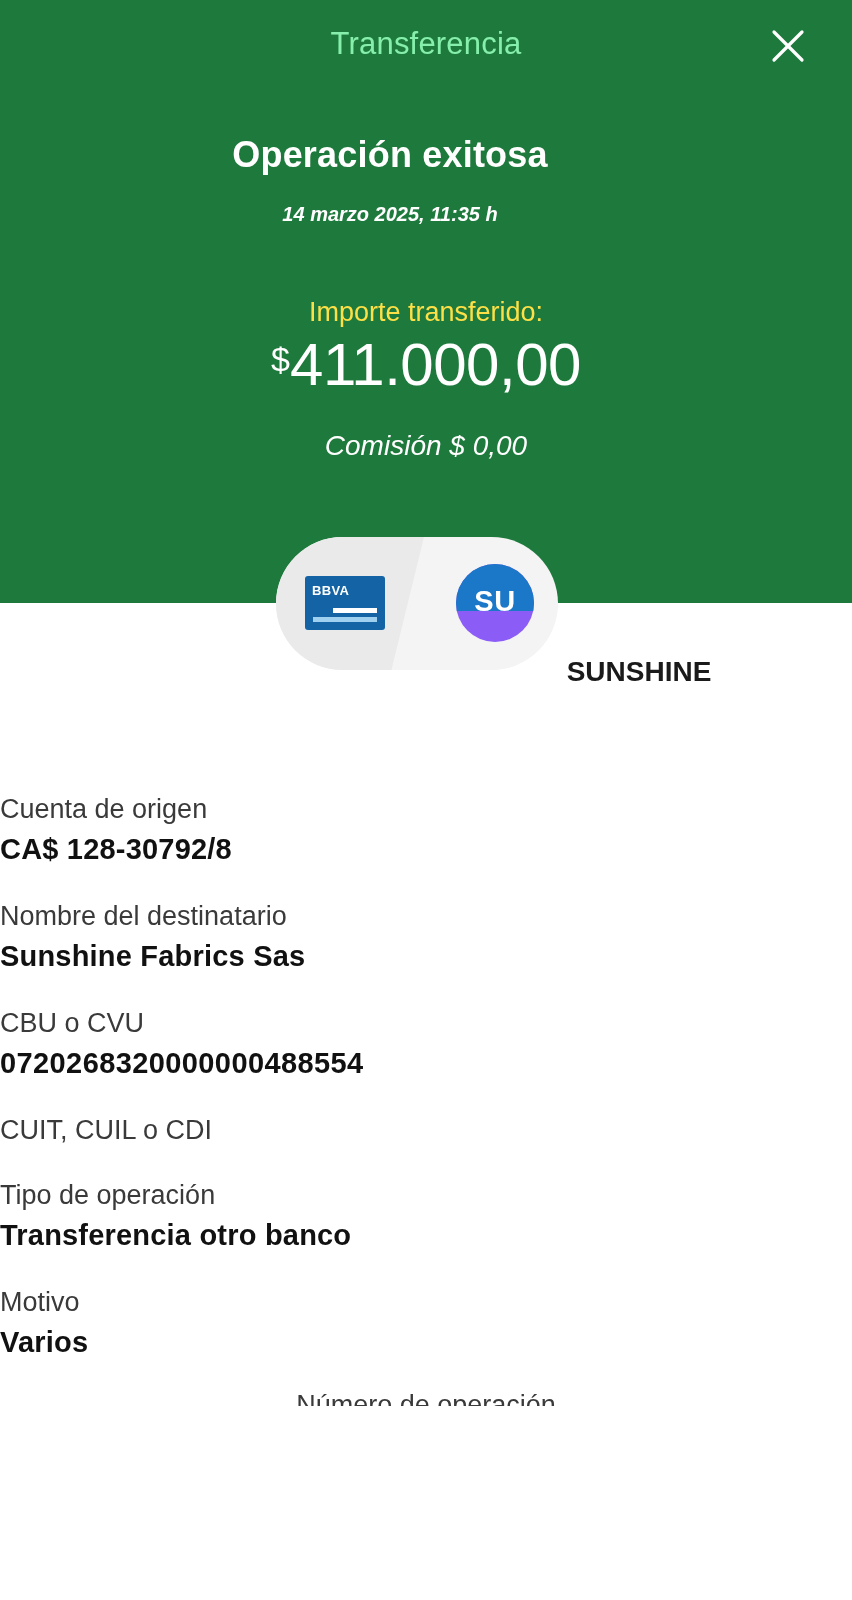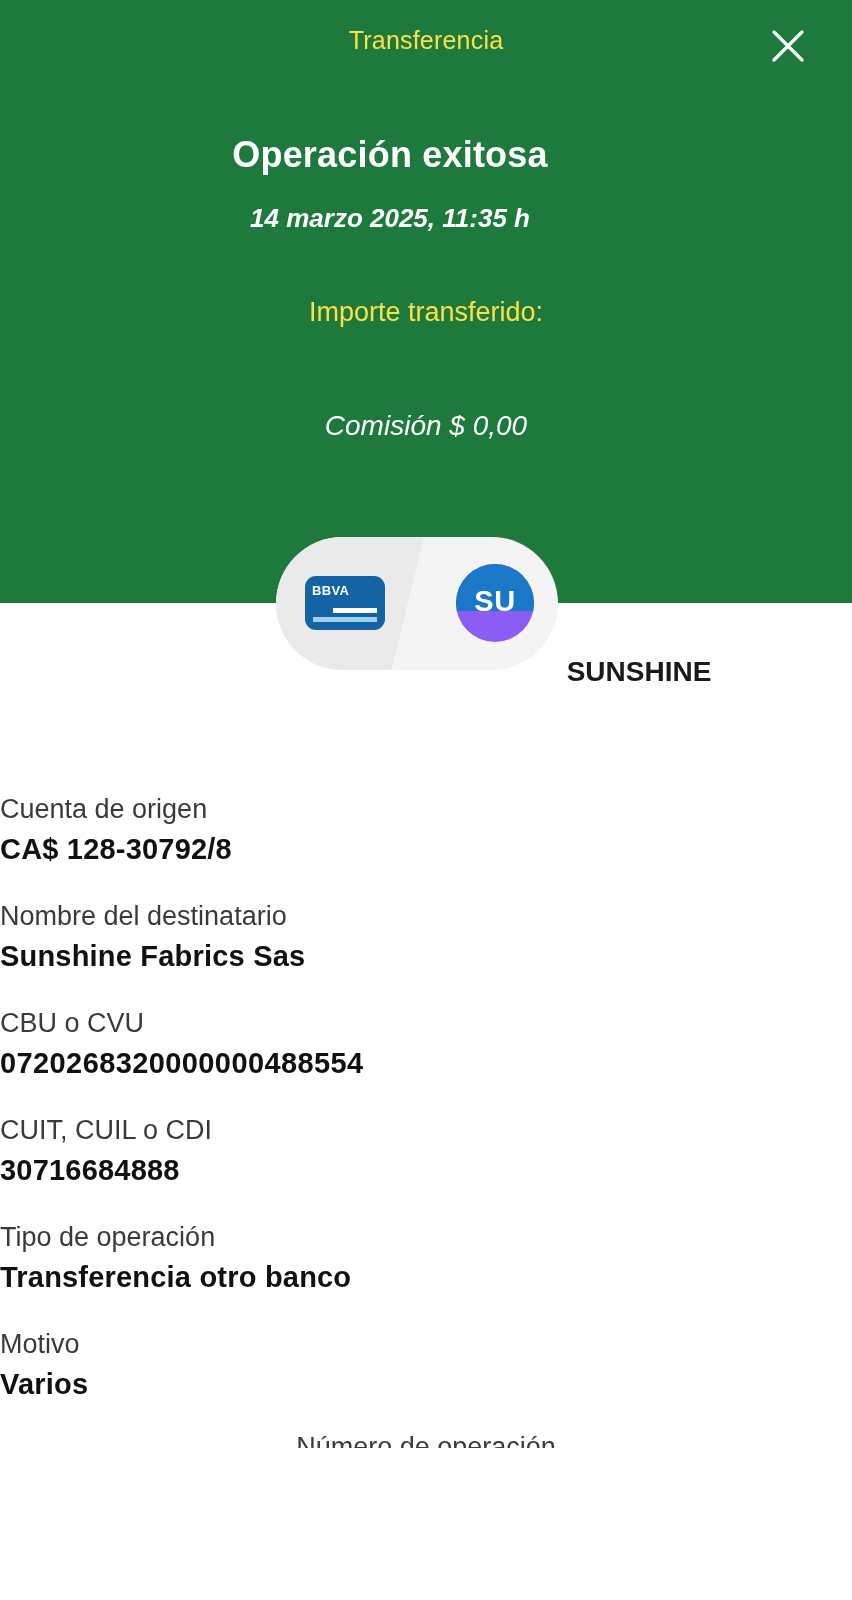--- a/index.html
+++ b/index.html
@@ -28,22 +28,22 @@
   .topbar {
     position: relative;
     height: 90px;
   }
   .topbar-title {
     position: absolute;
     top: 26px;
     left: 0;
     width: 852px;
     text-align: center;
-    color: #fde047;
-    font-size: 25px;
+    color: #86efac;
+    font-size: 31px;
     letter-spacing: 0.2px;
   }
   .close-btn {
     position: absolute;
     top: 26px;
     right: 44px;
     width: 40px;
     height: 40px;
     cursor: pointer;
   }
@@ -58,21 +58,21 @@
     font-size: 36px;
     font-weight: bold;
     letter-spacing: 0.2px;
   }
   .status-date {
     position: absolute;
     top: 203px;
     width: 780px;
     text-align: center;
     color: #ffffff;
-    font-size: 26px;
+    font-size: 20px;
     font-style: italic;
     font-weight: bold;
   }
   .amount-label {
     position: absolute;
     top: 297px;
     width: 852px;
     text-align: center;
     color: #fde047;
     font-size: 27px;
@@ -88,21 +88,21 @@
   .amount-currency {
     font-size: 34px;
     vertical-align: 14px;
   }
   .amount-value {
     font-size: 60px;
     letter-spacing: -0.5px;
   }
   .fee {
     position: absolute;
-    top: 410px;
+    top: 430px;
     width: 852px;
     text-align: center;
     color: #ffffff;
     font-size: 28px;
     font-style: italic;
   }
 
   
   .badge {
     position: absolute;
@@ -122,21 +122,21 @@
     background: #eaeaea;
     clip-path: polygon(0 0, 100% 0, 78% 100%, 0 100%);
   }
   .bbva-card {
     position: absolute;
     top: 39px;
     left: 29px;
     width: 80px;
     height: 54px;
     background: #1464a5;
-    border-radius: 11px;
+    border-radius: 3px;
     padding-left: 38px;
   }
   .bbva-logo {
     position: absolute;
     top: 7px;
     left: 7px;
     color: #ffffff;
     font-size: 13px;
     font-weight: bold;
     letter-spacing: 0.3px;
@@ -258,20 +258,23 @@
           <line x1="6" y1="6" x2="34" y2="34" stroke="#ffffff" stroke-width="3.2" stroke-linecap="round"></line>
           <line x1="34" y1="6" x2="6" y2="34" stroke="#ffffff" stroke-width="3.2" stroke-linecap="round"></line>
         </svg>
       </div>
     </div>
 
     <div class="status-title">Operación exitosa</div>
     <div class="status-date">14 marzo 2025, 11:35 h</div>
 
     <div class="amount-label">Importe transferido:</div>
+    <div class="amount-row">
+      <span class="amount-currency">$</span><span class="amount-value">411.000,00</span>
+    </div>
     <div class="fee">Comisión  $  0,00</div>
   </div>
 
   <div class="badge">
     <div class="badge-left-bg"></div>
     <div class="bbva-card">
       <div class="bbva-logo">BBVA</div>
       <div class="bbva-stripe1"></div>
       <div class="bbva-stripe2"></div>
     </div>
@@ -295,21 +298,20 @@
       <div class="detail-value">Sunshine Fabrics Sas</div>
     </div>
 
     <div class="detail-row">
       <div class="detail-label">CBU o CVU</div>
       <div class="detail-value wide">0720268320000000488554</div>
     </div>
 
     <div class="detail-row">
       <div class="detail-label">CUIT, CUIL o CDI</div>
-      <div class="detail-value">30716684888</div>
     </div>
 
     <div class="detail-row">
       <div class="detail-label">Tipo de operación</div>
       <div class="detail-value">Transferencia otro banco</div>
     </div>
 
     <div class="detail-row">
       <div class="detail-label">Motivo</div>
       <div class="detail-value">Varios</div>

